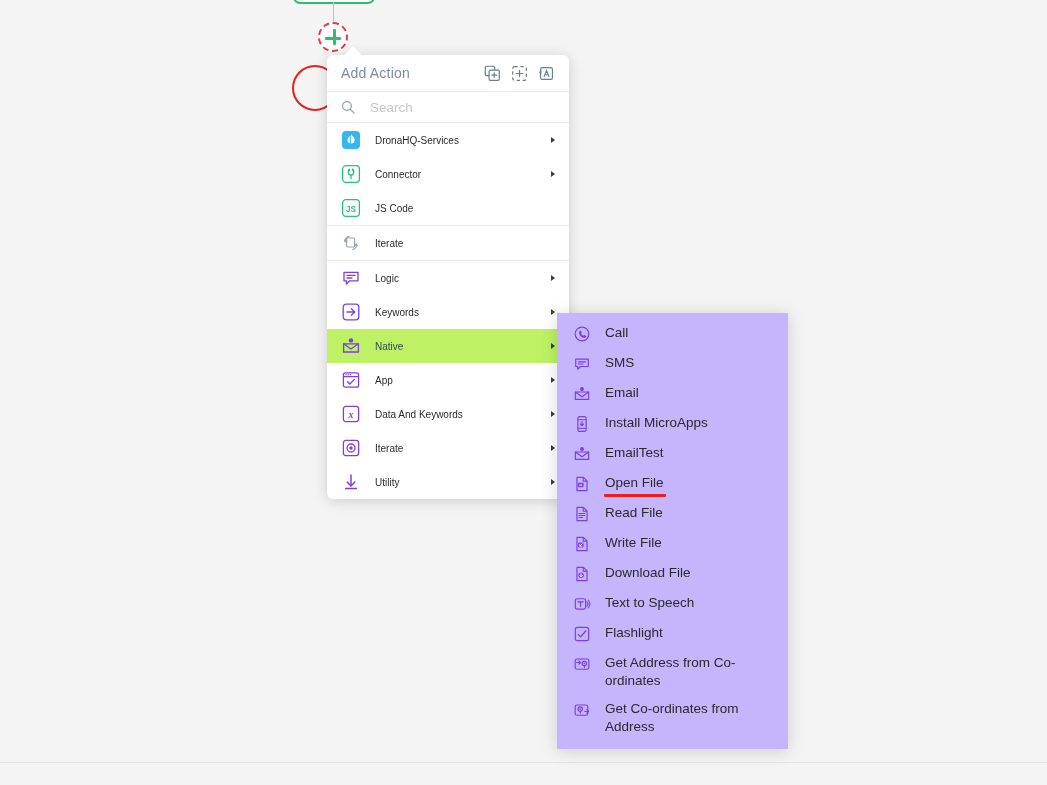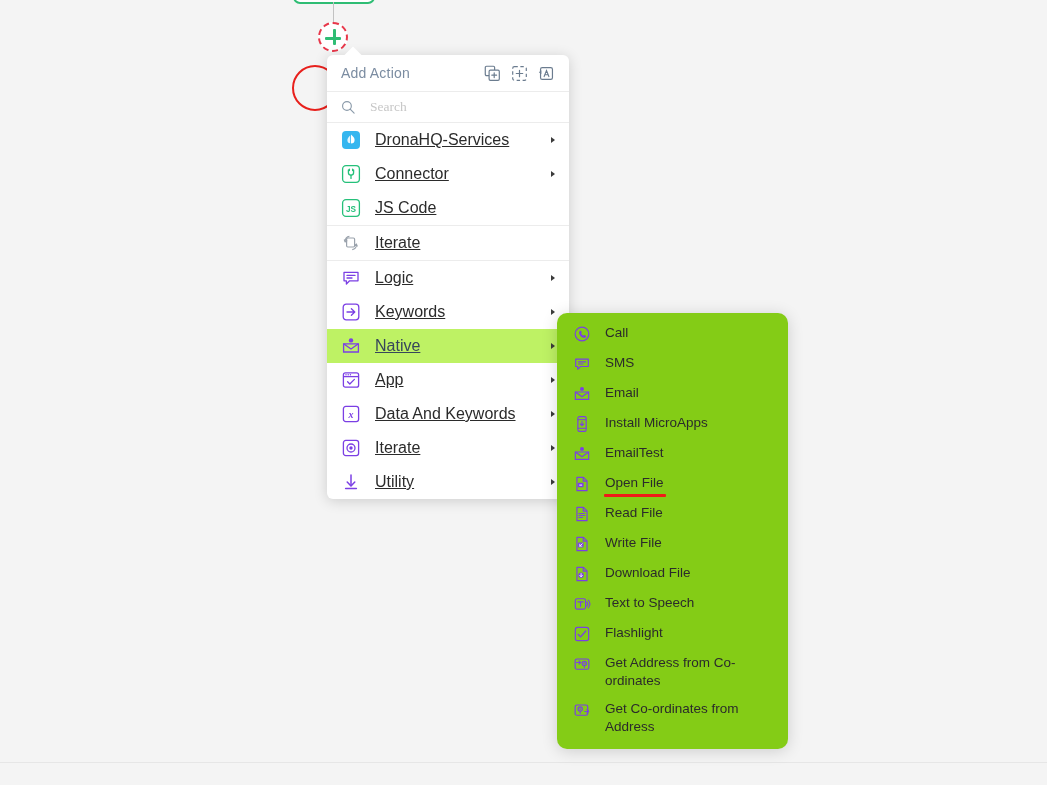--- a/index.html
+++ b/index.html
@@ -104,21 +104,21 @@
     border-bottom: 1px solid #ececec;
     padding: 0 14px;
     box-sizing: border-box;
   }
   .search-icon { width: 14px; height: 14px; flex: none; }
   .search-input {
     border: 0;
     outline: none;
     margin-left: 13px;
     font-size: 13.5px;
-    font-family: Liberation Serif, serif;
+    font-family: Liberation Sans, sans-serif;
     color: #333;
     width: 170px;
     background: transparent;
   }
   .search-input::placeholder { color: #c7c7c7; }
 
   .menu-group { }
   .menu-group + .menu-group { border-top: 1px solid #ececec; }
 
   .menu-item {
@@ -130,45 +130,44 @@
     cursor: pointer;
     position: relative;
   }
   .menu-item .mi-icon {
     width: 20px; height: 20px;
     flex: none;
     display: flex; align-items: center; justify-content: center;
   }
   .menu-item .mi-label {
     margin-left: 14px;
-    font-size: 16px;
+    font-size: 10px;
     color: #2b2b2b;
     flex: 1 1 auto;
     white-space: nowrap;
-    text-decoration: underline;
   }
   .menu-item.active { background: #bef264; }
   .menu-item.active .mi-label { color: #37465b; }
   .chev {
     width: 0; height: 0;
     border-left: 4px solid #3b3b3b;
     border-top: 3.5px solid transparent;
     border-bottom: 3.5px solid transparent;
     margin-right: 4px;
     flex: none;
   }
   .chev.hidden { visibility: hidden; }
 
   
   .submenu {
     position: absolute;
     left: 557px; top: 313px;
     width: 231px;
-    background: #84cc16;
-    border-radius: 10px;
+    background: #c4b5fd;
+    border-radius: 0;
     box-shadow: 0 2px 16px rgba(0,0,0,0.16);
     padding: 6px 0 8px 0;
     box-sizing: border-box;
     z-index: 25;
   }
   .sub-item {
     display: flex;
     align-items: flex-start;
     min-height: 30px;
     padding: 5px 12px 5px 16px;

